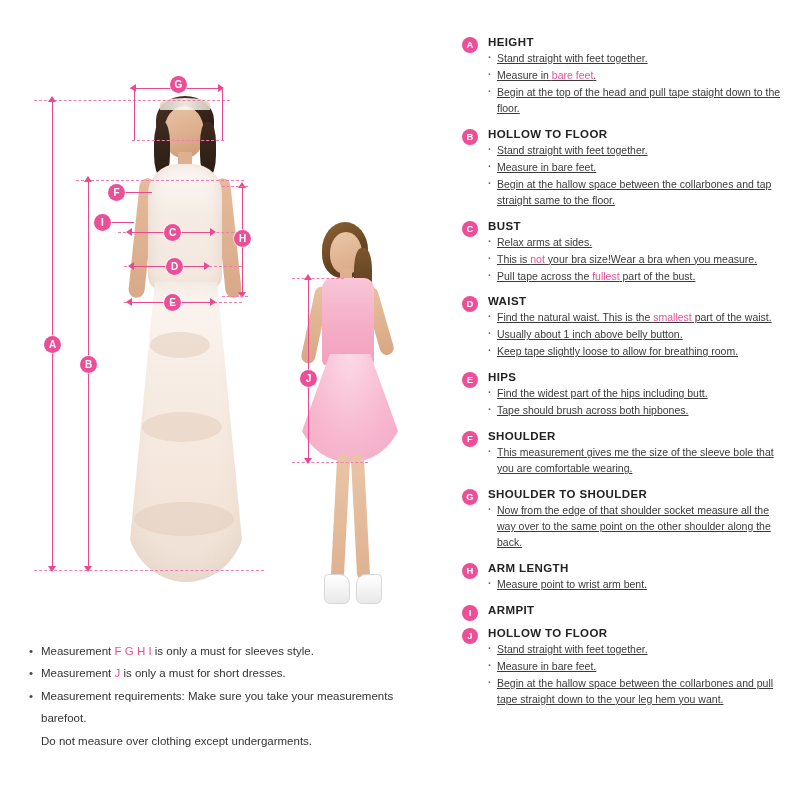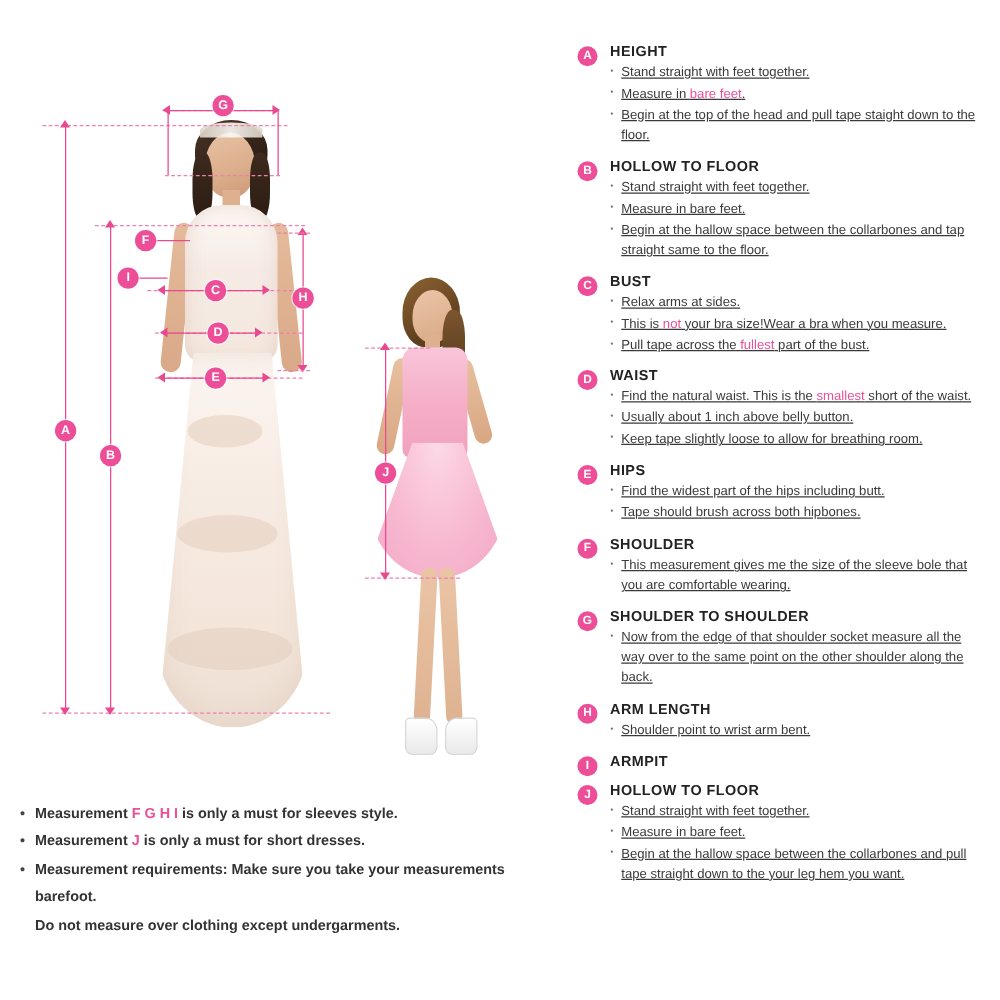--- a/index.html
+++ b/index.html
@@ -199,26 +199,25 @@
     width: 0; height: 0;
   }
   .arrow.up    { border-left: 4px solid transparent; border-right: 4px solid transparent; border-bottom: 6px solid #e9498f; }
   .arrow.down  { border-left: 4px solid transparent; border-right: 4px solid transparent; border-top: 6px solid #e9498f; }
   .arrow.left  { border-top: 4px solid transparent; border-bottom: 4px solid transparent; border-right: 6px solid #e9498f; }
   .arrow.right { border-top: 4px solid transparent; border-bottom: 4px solid transparent; border-left: 6px solid #e9498f; }
 
   
   #notes {
     position: absolute;
-    left: 16px; top: 640px;
+    left: 29px; top: 640px;
     width: 410px;
     font-size: 11.5px;
     line-height: 1.95;
     color: #333;
-    font-weight: bold;
   }
   #notes .note { position: relative; padding-left: 12px; }
   #notes .note::before {
     content: "•";
     position: absolute; left: 0; top: 0;
     color: #444;
   }
   #notes .note .pink { color: #ec4e97; }
   #notes .cont { padding-left: 12px; }
 
@@ -401,21 +400,21 @@
         <li><span>Relax arms at sides.</span><span class="pink"></span><span></span></li>
         <li><span>This is </span><span class="pink">not</span><span> your bra size!Wear a bra when you measure.</span></li>
         <li><span>Pull tape across the </span><span class="pink">fullest</span><span> part of the bust.</span></li>
       </ul>
     </div>
 
     <div class="entry">
       <span class="letter">D</span>
       <h3>WAIST</h3>
       <ul>
-        <li><span>Find the natural waist. This is the </span><span class="pink">smallest</span><span> short of the waist.</span></li>
+        <li><span>Find the natural waist. This is the </span><span class="pink">smallest</span><span> part of the waist.</span></li>
         <li><span>Usually about 1 inch above belly button.</span><span class="pink"></span><span></span></li>
         <li><span>Keep tape slightly loose to allow for breathing room.</span><span class="pink"></span><span></span></li>
       </ul>
     </div>
 
     <div class="entry">
       <span class="letter">E</span>
       <h3>HIPS</h3>
       <ul>
         <li><span>Find the widest part of the hips including butt.</span></li>
@@ -436,21 +435,21 @@
       <h3>SHOULDER TO SHOULDER</h3>
       <ul>
         <li><span>Now from the edge of that shoulder socket measure all the way over to the same point on the other shoulder along the back.</span></li>
       </ul>
     </div>
 
     <div class="entry">
       <span class="letter">H</span>
       <h3>ARM LENGTH</h3>
       <ul>
-        <li><span>Shoulder point to wrist arm bent.</span></li>
+        <li><span>Measure point to wrist arm bent.</span></li>
       </ul>
     </div>
 
     <div class="entry">
       <span class="letter">I</span>
       <h3>ARMPIT</h3>
     </div>
 
     <div class="entry">
       <span class="letter">J</span>

